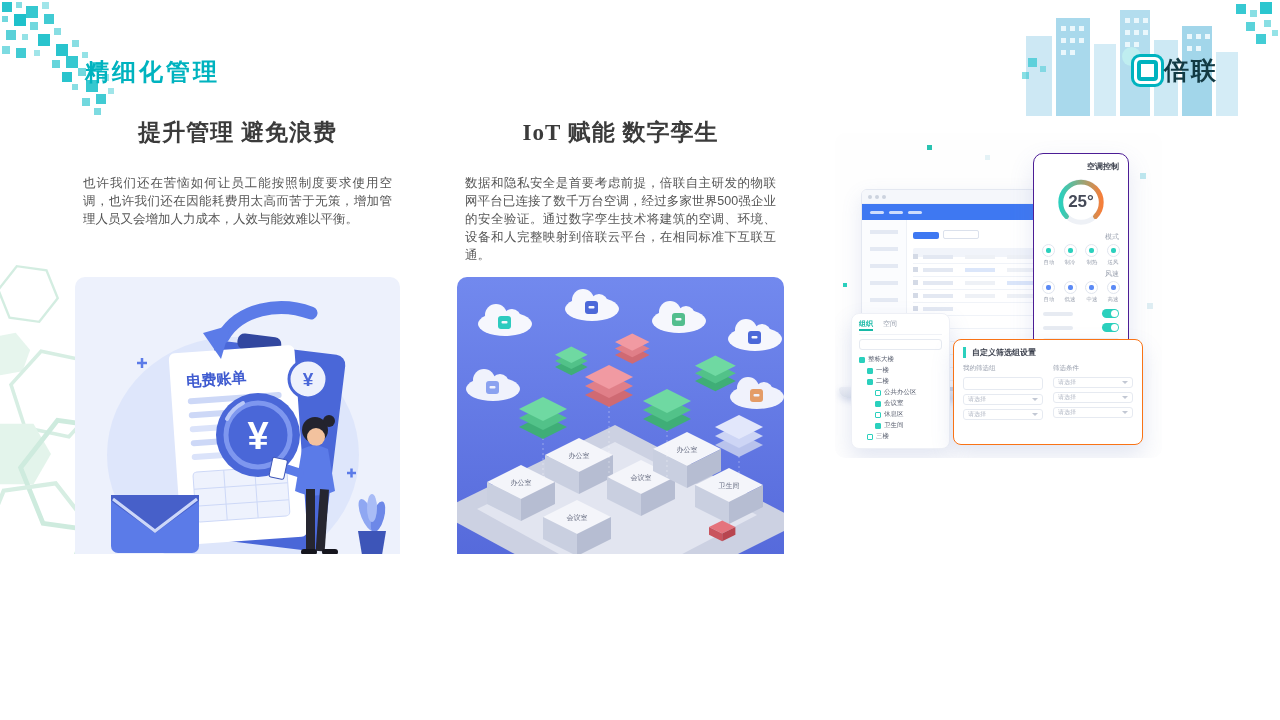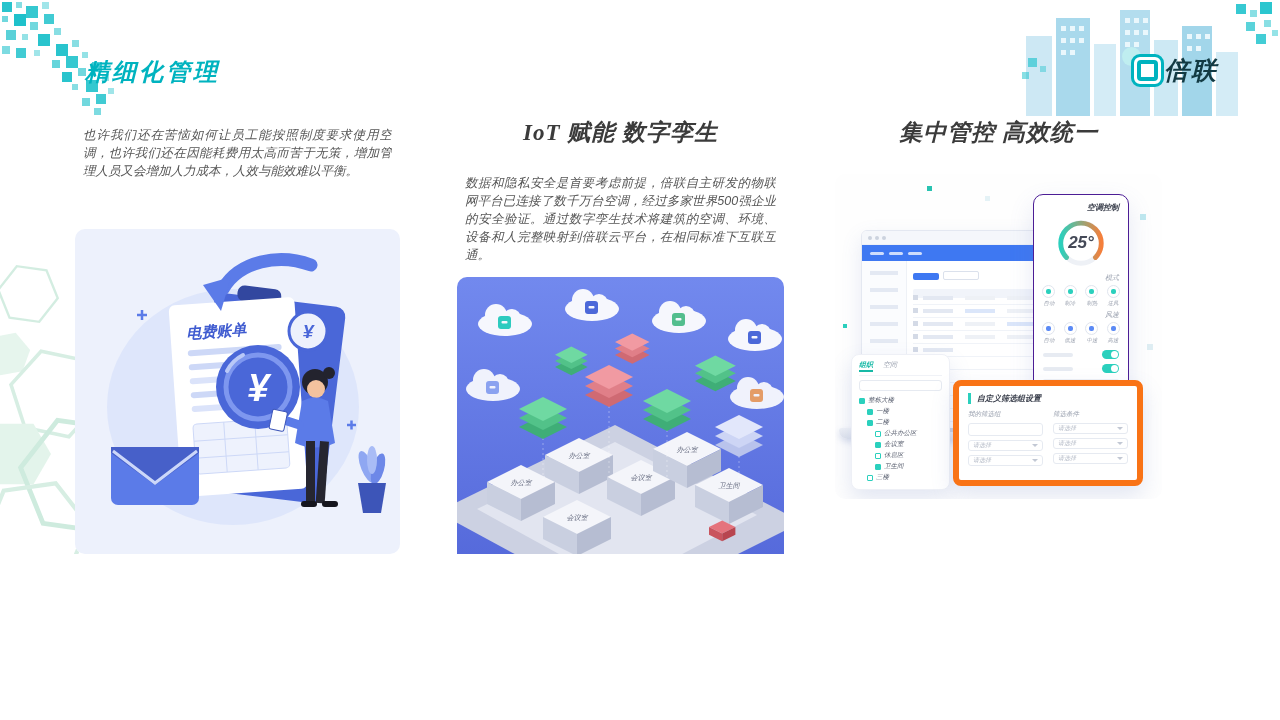--- a/index.html
+++ b/index.html
@@ -1,17 +1,17 @@
 <!DOCTYPE html>
 <html><head>
 <meta charset="utf-8">
 <style>
   html,body{margin:0;padding:0;background:#fff;}
   .slide{position:relative;width:1280px;height:554px;background:#ffffff;overflow:hidden;
-         font-family:"Liberation Sans",sans-serif;font-style:italic;}
+         font-family:"Liberation Sans",sans-serif;}
   
   .deco{position:absolute;pointer-events:none;}
   .deco-tl{left:0;top:0;}
   .deco-tr{right:0;top:0;}
   .deco-bl{left:0;bottom:0;}
   
   .page-title{position:absolute;left:85px;top:56px;margin:0;font-size:24px;font-weight:bold;
               color:#00b3bf;letter-spacing:3px;z-index:4;}
   
   .logo{position:absolute;right:62px;top:54px;display:flex;align-items:center;z-index:5;}
@@ -85,21 +85,21 @@
            border-radius:8px;box-shadow:0 10px 22px rgba(100,120,190,.18);z-index:3;
            padding:5px 7px 6px;box-sizing:border-box;}
   .tp-tabs{display:flex;gap:10px;font-size:7px;color:#9aa1af;padding-bottom:3px;border-bottom:1px solid #f0f2f7;}
   .tp-tabs .on{color:#17b9a6;font-weight:bold;border-bottom:2px solid #17b9a6;}
   .tp-search{height:9px;border:1px solid #e6eaf1;border-radius:3px;margin:4px 0;}
   .tp-item{display:flex;align-items:center;gap:3px;height:11px;font-size:6.5px;color:#5a6070;white-space:nowrap;}
   .tp-item .cb{width:6px;height:6px;border:1px solid #2bd0bd;border-radius:1px;flex:none;box-sizing:border-box;}
   .tp-item .cb.ck{background:#2bd0bd;}
   .lv1{padding-left:8px;}.lv2{padding-left:16px;}
   .filter-panel{position:absolute;left:118px;top:206px;width:190px;height:106px;background:#fff;
-           border:6px solid #f97316;border-radius:8px;box-shadow:0 10px 22px rgba(100,120,190,.18);
+           border:1px solid #f97316;border-radius:8px;box-shadow:0 10px 22px rgba(100,120,190,.18);
            z-index:3;padding:7px 9px;box-sizing:border-box;}
   .fp-title{font-size:8px;font-weight:bold;color:#3a3f4c;padding-left:6px;border-left:3px solid #2bd0bd;margin-bottom:6px;}
   .fp-cols{display:flex;gap:10px;}
   .fp-col{flex:1;display:flex;flex-direction:column;gap:4px;}
   .fp-label{font-size:6.5px;color:#9aa1af;}
   .fp-input{height:11px;border:1px solid #e6eaf1;border-radius:3px;}
   .fp-select{height:11px;border:1px solid #e6eaf1;border-radius:3px;display:flex;align-items:center;
              justify-content:space-between;padding:0 4px;font-size:6px;color:#b6bcc8;box-sizing:border-box;}
   .caret{width:0;height:0;border-left:3px solid transparent;border-right:3px solid transparent;
          border-top:3px solid #c2c8d4;}
@@ -213,20 +213,21 @@
 
   <div class="logo">
     <span class="logo-dot"></span>
     <span class="logo-box">
         <span class="logo-inner"></span>
       </span>
     <span class="logo-text">倍联</span>
   </div>
 
   <section class="col" style="left:75px;width:325px;">
+    <h2>提升管理 避免浪费</h2>
     <p class="body">也许我们还在苦恼如何让员工能按照制度要求使用空调，也许我们还在因能耗费用太高而苦于无策，增加管理人员又会增加人力成本，人效与能效难以平衡。</p>
     <div class="card">
       <svg class="illus" viewBox="0 0 325 325">
         <rect width="325" height="325" fill="#edf1fc"></rect>
         <ellipse cx="158" cy="178" rx="126" ry="118" fill="#dee6fb"></ellipse>
         <g transform="rotate(7 192 168)">
           <rect x="128" y="70" width="132" height="198" rx="10" fill="#4a67d8"></rect>
           <rect x="150" y="60" width="44" height="16" rx="7" fill="#32479f"></rect>
         </g>
         <g transform="rotate(-4 164 168)">
@@ -412,21 +413,20 @@
         <g stroke="#52e6d2" fill="none" stroke-width="2.5" stroke-linecap="round">
           <path d="M138,300 a17,17 0 0 1 24,0"></path>
             <path d="M143,306 a10,10 0 0 1 14,0"></path>
           <circle cx="150" cy="312" r="2.2" fill="#52e6d2" stroke="none"></circle>
         </g>
       </svg>
     </div>
   </section>
 
   <section class="col" style="left:835px;width:327px;">
-    <h2>集中管控 高效统一</h2>
     <div class="card card3">
       <span class="mini-dot" style="left:92px;top:12px;width:5px;height:5px;background:#29c3b1;"></span>
       <span class="mini-dot" style="left:150px;top:22px;width:5px;height:5px;background:#e4f2f6;"></span>
       <span class="mini-dot" style="left:305px;top:40px;width:6px;height:6px;background:#bfe8ef;"></span>
       <span class="mini-dot" style="left:8px;top:150px;width:4px;height:4px;background:#2bd0bd;"></span>
       <span class="mini-dot" style="left:312px;top:170px;width:6px;height:6px;background:#dfeef3;"></span>
 
       <div class="browser">
         <div class="b-titlebar">
             <i></i>

